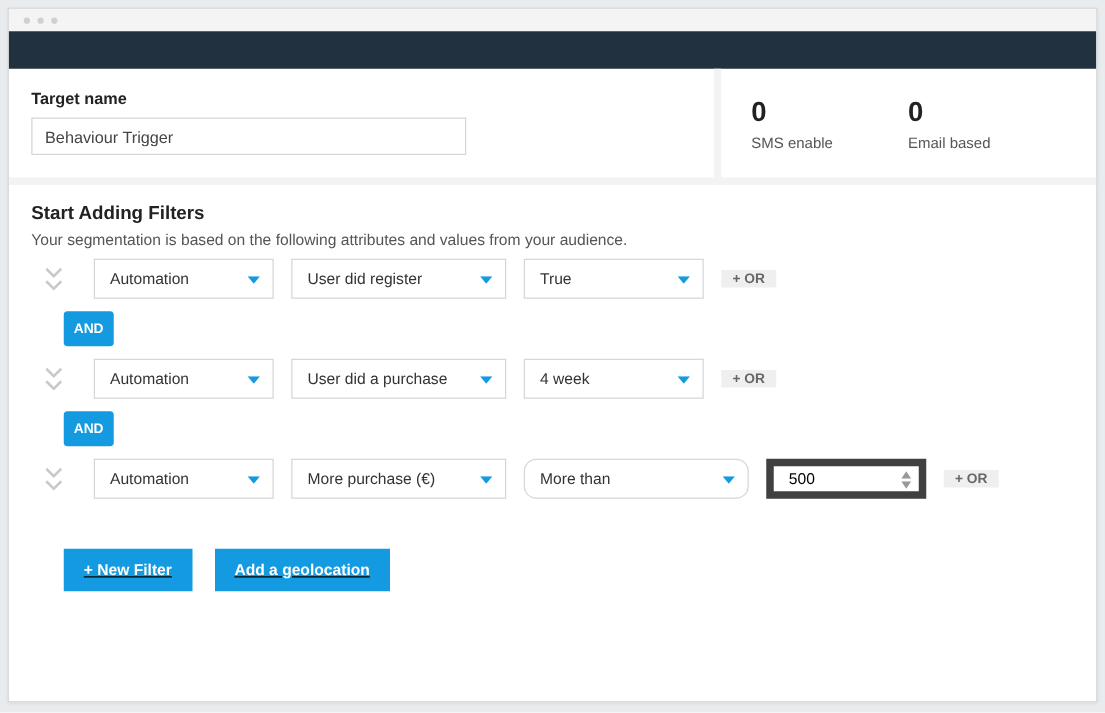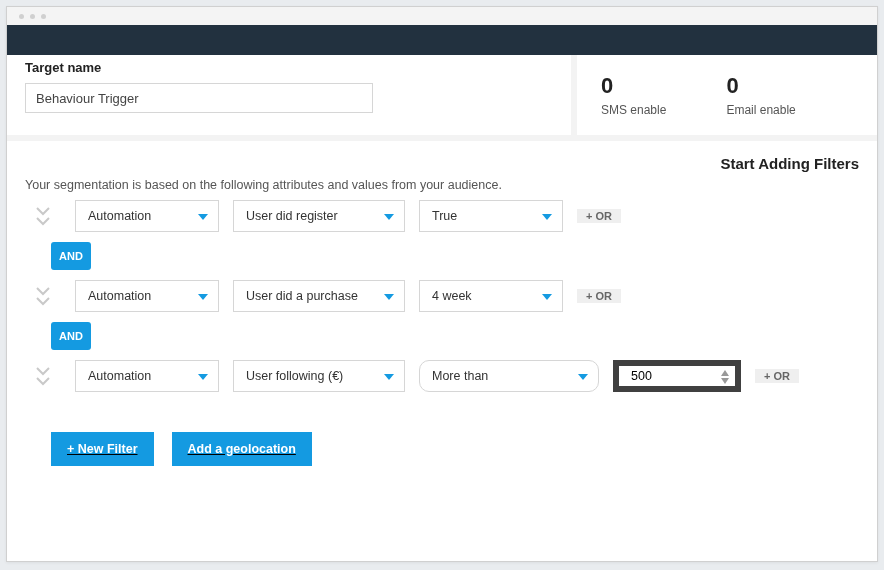--- a/index.html
+++ b/index.html
@@ -25,34 +25,34 @@
     align-items: center;
     padding-left: 12px;
     gap: 6px;
   }
   .titlebar .dot { width:5px; height:5px; border-radius:50%; background:#d0d0d0; }
   .navbar {
     height: 30px;
     background: #22313f;
   }
   .top-panels { display:flex; border-bottom: 6px solid #f3f3f3; }
-  .panel-left { flex: 1; padding: 5px 18px 18px 18px; border-right:6px solid #f3f3f3; }
+  .panel-left { flex: 1; padding: 16px 18px 18px 18px; border-right:6px solid #f3f3f3; }
   .panel-right { width: 300px; display:flex; align-items:center; padding: 18px 24px; gap: 60px; }
   .label { font-size: 13px; font-weight: 700; color:#222; margin-bottom: 8px; }
   .text-input {
     width: 348px; height: 30px;
     border: 1px solid #d6d6d6;
     padding: 4px 10px;
     font-size: 13px;
     color:#444;
   }
   .stat-num { font-size: 22px; font-weight: 700; color:#222; }
   .stat-lbl { font-size: 12px; color:#555; margin-top:4px; }
   .filters-section { padding: 14px 18px 24px 18px; }
-  .section-title { font-size: 15px; font-weight:700; color:#222; margin-bottom:6px;text-align:right; }
+  .section-title { font-size: 15px; font-weight:700; color:#222; margin-bottom:6px; }
   .section-sub   { font-size: 12.5px; color:#555; margin-bottom:8px; }
 
   .filter-row { display:flex; align-items:center; gap:14px; margin-bottom:6px; }
   .chev-stack { width:24px; display:flex; flex-direction:column; align-items:center; margin-left:6px; margin-right:6px; gap:-2px; }
   .chev-stack svg { display:block; }
   .select {
     position:relative;
     height:32px;
     border:1px solid #d6d6d6;
     background:#fff;
@@ -114,21 +114,21 @@
       <div class="label">Target name</div>
       <input class="text-input" type="text" value="Behaviour Trigger" style="">
     </div>
     <div class="panel-right">
       <div>
         <div class="stat-num">0</div>
         <div class="stat-lbl">SMS enable</div>
       </div>
       <div>
         <div class="stat-num">0</div>
-        <div class="stat-lbl">Email enable</div>
+        <div class="stat-lbl">Email based</div>
       </div>
     </div>
   </div>
 
   <div class="filters-section">
     <div class="section-title">Start Adding Filters</div>
     <div class="section-sub">Your segmentation is based on the following attributes and values from your audience.</div>
 
     
     <div class="filter-row">
@@ -206,21 +206,21 @@
             <path d="M2 2 L8 8 L14 2" fill="none" stroke="#c9c9c9" stroke-width="2"></path>
           </svg>
       </div>
       <div class="select sel-w1">
         <span>Automation</span>
         <span class="caret"><svg width="10" height="6">
               <path d="M0 0 L5 6 L10 0 Z" fill="#149ae1"></path>
             </svg></span>
       </div>
       <div class="select sel-w2">
-        <span>User following (€)</span>
+        <span>More purchase (€)</span>
         <span class="caret"><svg width="10" height="6">
               <path d="M0 0 L5 6 L10 0 Z" fill="#149ae1"></path>
             </svg></span>
       </div>
       <div class="select sel-w3">
         <span>More than</span>
         <span class="caret"><svg width="10" height="6">
               <path d="M0 0 L5 6 L10 0 Z" fill="#149ae1"></path>
             </svg></span>
       </div>

